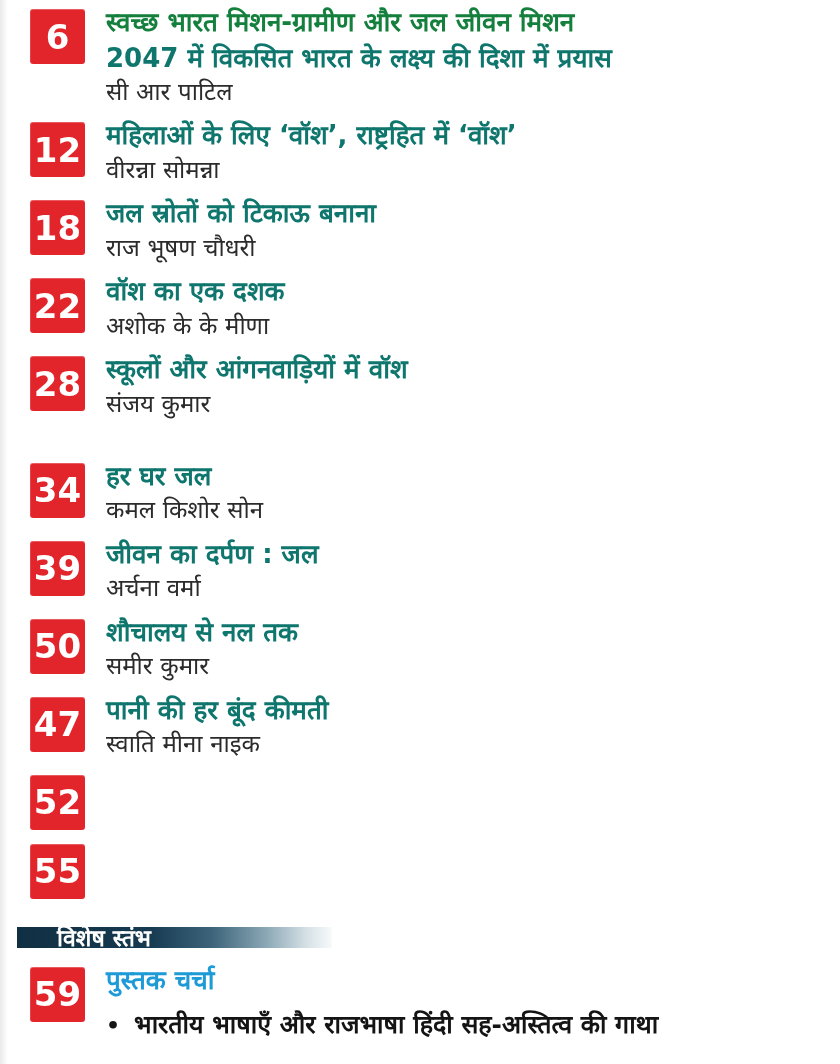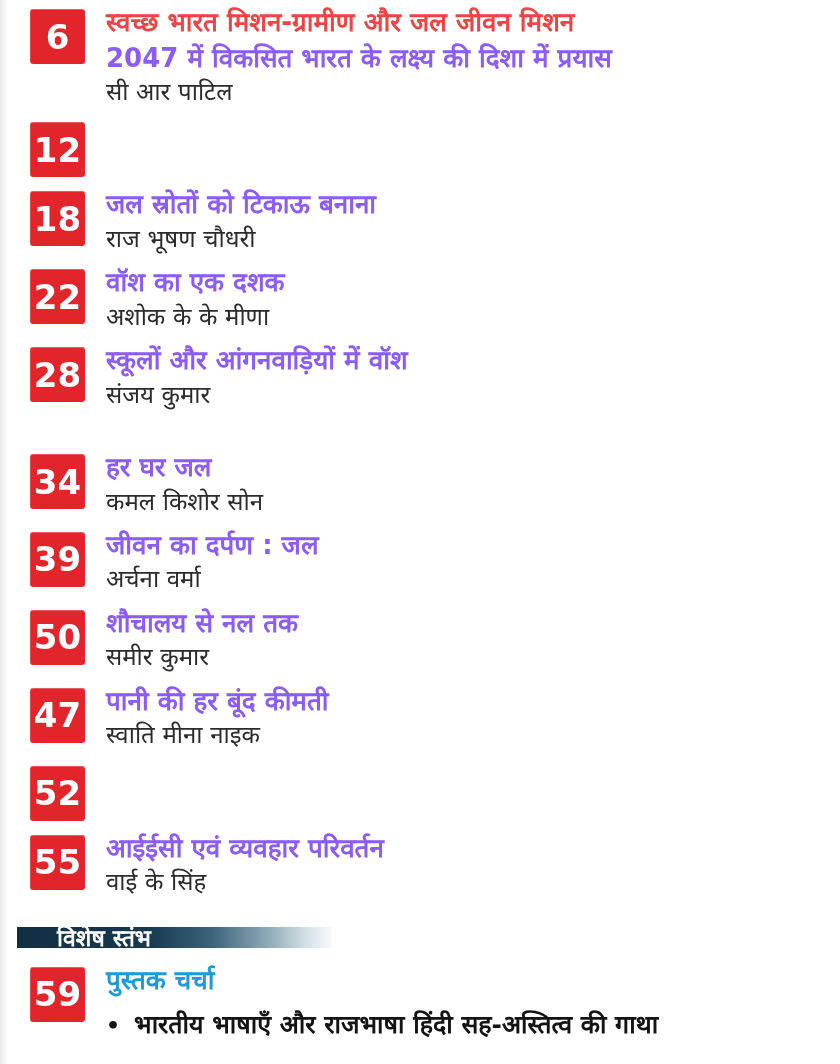--- a/index.html
+++ b/index.html
@@ -44,29 +44,29 @@
     display: flex;
     align-items: center;
     justify-content: center;
     box-shadow: inset 0 1px 0 rgba(255,255,255,0.25), inset 1px 0 0 rgba(255,255,255,0.15);
   }
   .entry-text {
     margin-left: 21px;
     min-width: 0;
   }
   .kicker {
-    color: #ef4444;
+    color: #15803d;
     font-weight: 700;
     font-size: 26px;
     line-height: 1.25;
     margin-bottom: 3px;
   }
   .entry-title {
     margin: 0;
-    color: #8b5cf6;
+    color: #0f766e;
     font-weight: 700;
     font-size: 26px;
     line-height: 1.25;
   }
   .entry-author {
     color: #2b2b2b;
     font-weight: 400;
     font-size: 24px;
     line-height: 1.35;
     margin-top: 2px;
@@ -118,20 +118,24 @@
     <div class="numbox">6</div>
     <div class="entry-text">
       <div class="kicker">स्वच्छ भारत मिशन-ग्रामीण और जल जीवन मिशन</div>
       <h2 class="entry-title">2047 में विकसित भारत के लक्ष्य की दिशा में प्रयास</h2>
       <div class="entry-author">सी आर पाटिल</div>
     </div>
   </article>
 
   <article class="entry">
     <div class="numbox">12</div>
+    <div class="entry-text">
+      <h2 class="entry-title">महिलाओं के लिए ‘वॉश’, राष्ट्रहित में ‘वॉश’</h2>
+      <div class="entry-author">वीरन्ना सोमन्ना</div>
+    </div>
   </article>
 
   <article class="entry">
     <div class="numbox">18</div>
     <div class="entry-text">
       <h2 class="entry-title">जल स्रोतों को टिकाऊ बनाना</h2>
       <div class="entry-author">राज भूषण चौधरी</div>
     </div>
   </article>
 
@@ -183,24 +187,20 @@
       <div class="entry-author">स्वाति मीना नाइक</div>
     </div>
   </article>
 
   <article class="entry">
     <div class="numbox">52</div>
   </article>
 
   <article class="entry">
     <div class="numbox">55</div>
-    <div class="entry-text">
-      <h2 class="entry-title">आईईसी एवं व्यवहार परिवर्तन</h2>
-      <div class="entry-author">वाई के सिंह</div>
-    </div>
   </article>
 
   <div class="section-bar">
     <span>विशेष स्तंभ</span>
   </div>
 
   <article class="entry special">
     <div class="numbox">59</div>
     <div class="entry-text">
       <h2 class="entry-title">पुस्तक चर्चा</h2>

